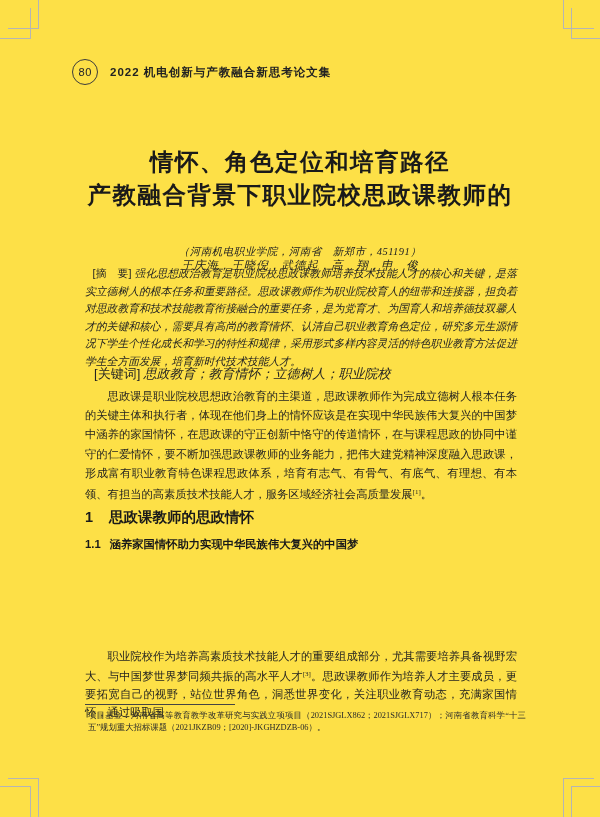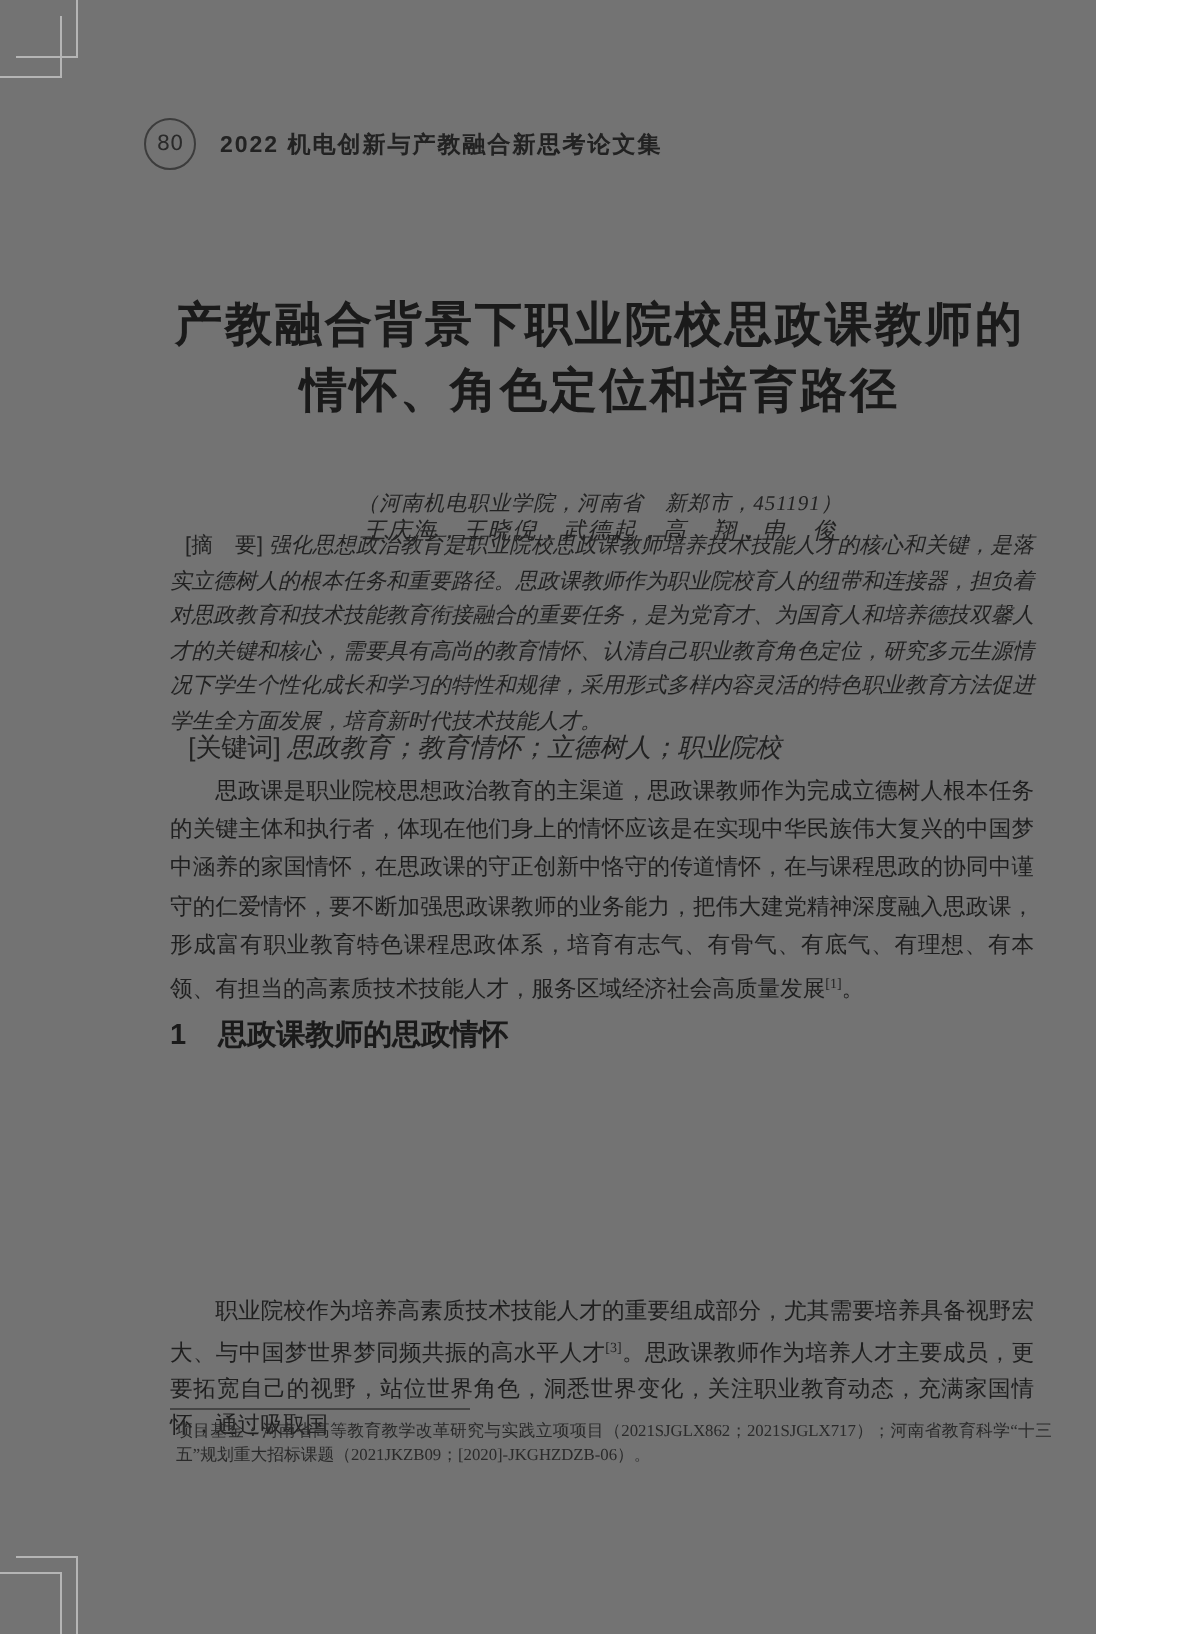--- a/index.html
+++ b/index.html
@@ -1,19 +1,19 @@
 <!DOCTYPE html>
 <html><head>
 <meta charset="utf-8">
 <style>
   html,body { margin:0; padding:0; background:#ffffff; }
   .page {
     position:relative;
-    width:548px; height:817px;
-    background:#737373;
+    width:600px; height:817px;
+    background:#fde047;
     color:#1f1f1f;
     font-family:"Liberation Serif","DejaVu Serif",serif;
     overflow:hidden;
   }
   
   .cm { position:absolute; border:0 solid #b5b5b5; }
   .cm-tl1 { left:8px;  top:0;     width:30px; height:28px; border-right-width:1px; border-bottom-width:1px; }
   .cm-tl2 { left:0;    top:8px;   width:30px; height:30px; border-right-width:1px; border-bottom-width:1px; }
   .cm-tr1 { left:563px; top:0;    width:30px; height:28px; border-left-width:1px;  border-bottom-width:1px; }
   .cm-tr2 { left:571px; top:8px;  width:28px; height:30px; border-left-width:1px;  border-bottom-width:1px; }
@@ -122,22 +122,22 @@
   <div class="cm cm-bl2"></div>
 
   <div class="running-head">
     <div class="page-num-circle">
       <span>80</span>
     </div>
     <div class="running-title">2022 机电创新与产教融合新思考论文集</div>
   </div>
 
   <div class="article-title">
+    <div>情怀、角色定位和培育路径</div>
     <div>产教融合背景下职业院校思政课教师的</div>
-    <div>情怀、角色定位和培育路径</div>
   </div>
 
   <div class="authors-line">王庆海，王晓倪，武德起，高　翔，申　俊</div>
   <div class="affiliation-line">（河南机电职业学院，河南省　新郑市，451191）</div>
 
   <div class="abstract-para">
     <span class="abstract-label">[摘　要]</span>
     <span>强化思想政治教育是职业院校思政课教师培养技术技能人才的核心和关键，是落实立德树人的根本任务和重要路径。思政课教师作为职业院校育人的纽带和连接器，担负着对思政教育和技术技能教育衔接融合的重要任务，是为党育才、为国育人和培养德技双馨人才的关键和核心，需要具有高尚的教育情怀、认清自己职业教育角色定位，研究多元生源情况下学生个性化成长和学习的特性和规律，采用形式多样内容灵活的特色职业教育方法促进学生全方面发展，培育新时代技术技能人才。</span>
   </div>
 
@@ -147,20 +147,23 @@
   </div>
 
   <div class="body-para para-intro">
     <span>思政课是职业院校思想政治教育的主渠道，思政课教师作为完成立德树人根本任务的关键主体和执行者，体现在他们身上的情怀应该是在实现中华民族伟大复兴的中国梦中涵养的家国情怀，在思政课的守正创新中恪守的传道情怀，在与课程思政的协同中谨守的仁爱情怀，要不断加强思政课教师的业务能力，把伟大建党精神深度融入思政课，形成富有职业教育特色课程思政体系，培育有志气、有骨气、有底气、有理想、有本领、有担当的高素质技术技能人才，服务区域经济社会高质量发展</span><sup class="ref-sup">[1]</sup><span>。</span>
   </div>
 
   <div class="section-heading">
     <span class="sec-num">1</span><span>思政课教师的思政情怀</span>
   </div>
 
+  <div class="subsection-heading">
+    <span class="sec-num">1.1</span><span>涵养家国情怀助力实现中华民族伟大复兴的中国梦</span>
+  </div>
 
 
   <div class="body-para para-2">
     <span>职业院校作为培养高素质技术技能人才的重要组成部分，尤其需要培养具备视野宏大、与中国梦世界梦同频共振的高水平人才</span><sup class="ref-sup">[3]</sup><span>。思政课教师作为培养人才主要成员，更要拓宽自己的视野，站位世界角色，洞悉世界变化，关注职业教育动态，充满家国情怀，通过吸取国</span>
   </div>
 
   <div class="footnote-rule"></div>
   <div class="footnote-text">项目基金：河南省高等教育教学改革研究与实践立项项目（2021SJGLX862；2021SJGLX717）；河南省教育科学“十三五”规划重大招标课题（2021JKZB09；[2020]-JKGHZDZB-06）。</div>
 
 </div>

